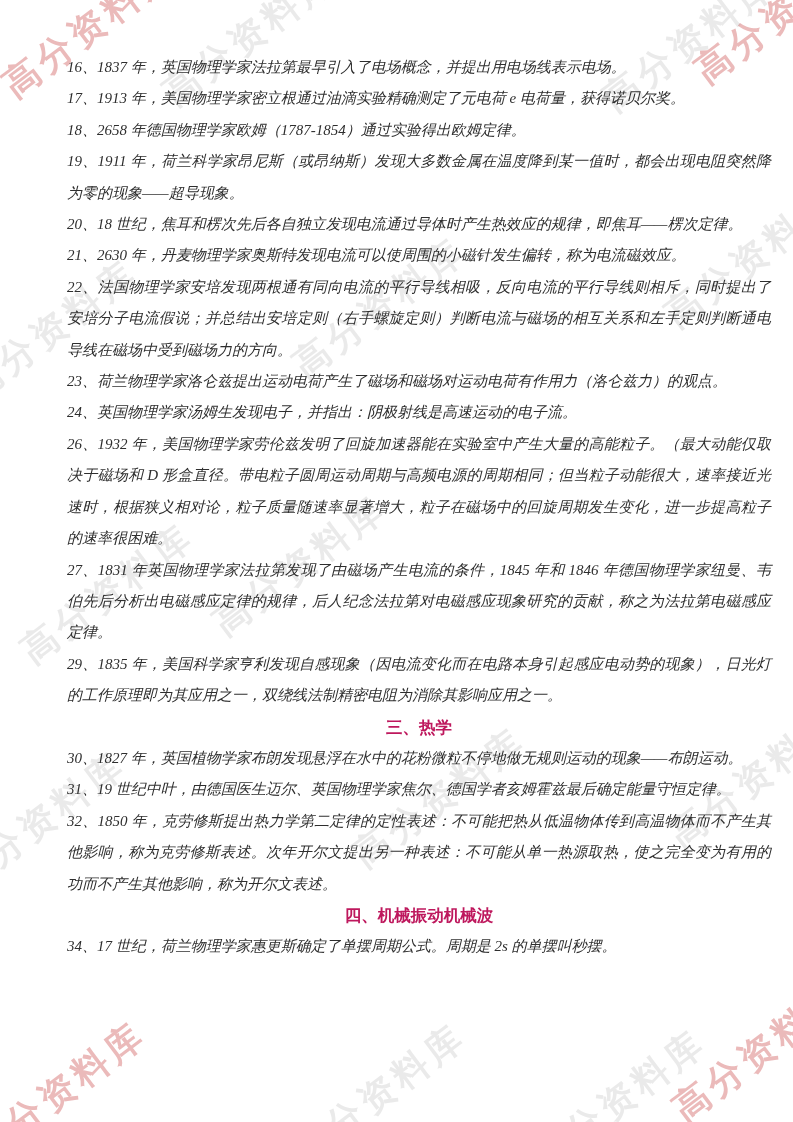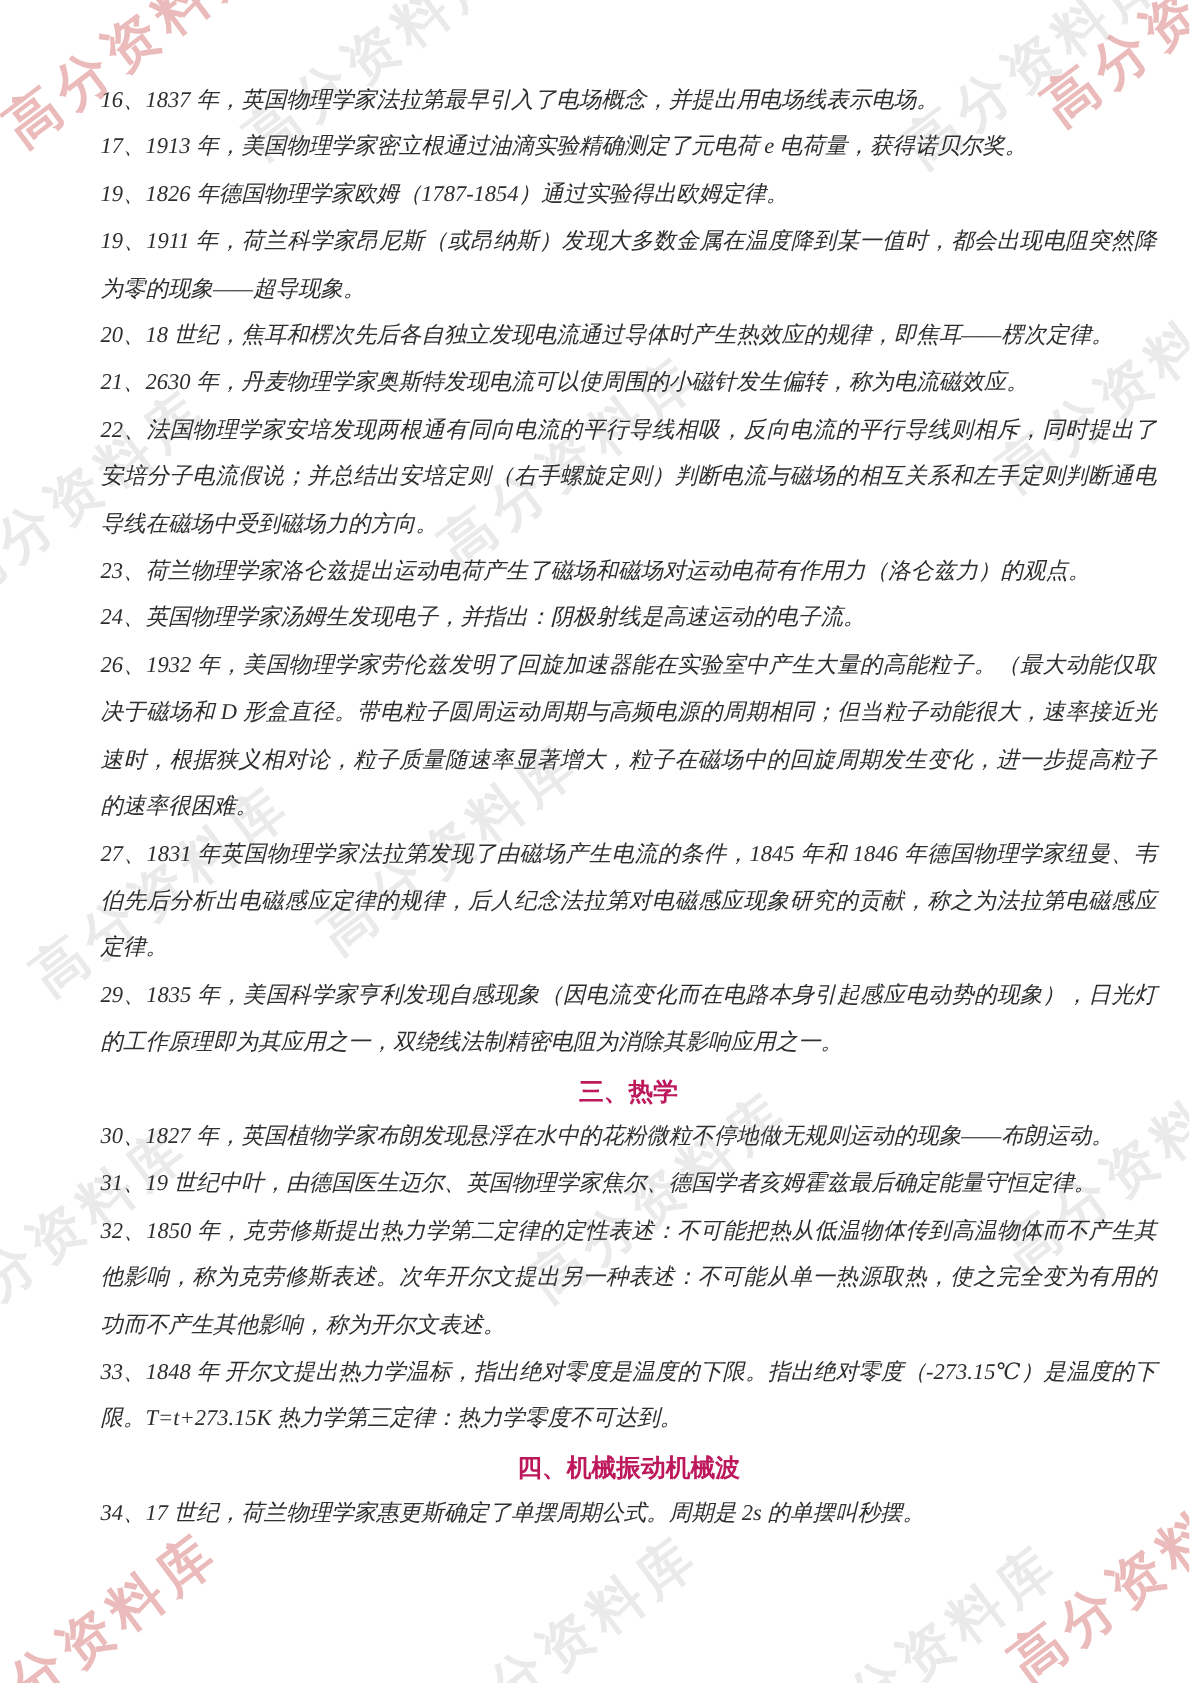--- a/index.html
+++ b/index.html
@@ -63,32 +63,31 @@
     <span class="wm wm-gray" style="left:40px;top:822px">高分资料库</span>
     <span class="wm wm-gray" style="left:440px;top:798px">高分资料库</span>
     <span class="wm wm-gray" style="left:756px;top:778px">高分资料库</span>
     <span class="wm wm-gray" style="left:380px;top:1094px">高分资料库</span>
     <span class="wm wm-gray" style="left:620px;top:1100px">高分资料库</span>
   </div>
 
   <div class="content">
     <p class="para">16、1837 年，英国物理学家法拉第最早引入了电场概念，并提出用电场线表示电场。</p>
     <p class="para">17、1913 年，美国物理学家密立根通过油滴实验精确测定了元电荷 e 电荷量，获得诺贝尔奖。</p>
-    <p class="para">19、1826 年德国物理学家欧姆（1787-1854）通过实验得出欧姆定律。</p>
+    <p class="para">18、2658 年德国物理学家欧姆（1787-1854）通过实验得出欧姆定律。</p>
     <p class="para">19、1911 年，荷兰科学家昂尼斯（或昂纳斯）发现大多数金属在温度降到某一值时，都会出现电阻突然降为零的现象——超导现象。</p>
     <p class="para">20、18 世纪，焦耳和楞次先后各自独立发现电流通过导体时产生热效应的规律，即焦耳——楞次定律。</p>
     <p class="para">21、2630 年，丹麦物理学家奥斯特发现电流可以使周围的小磁针发生偏转，称为电流磁效应。</p>
     <p class="para">22、法国物理学家安培发现两根通有同向电流的平行导线相吸，反向电流的平行导线则相斥，同时提出了安培分子电流假说；并总结出安培定则（右手螺旋定则）判断电流与磁场的相互关系和左手定则判断通电导线在磁场中受到磁场力的方向。</p>
     <p class="para">23、荷兰物理学家洛仑兹提出运动电荷产生了磁场和磁场对运动电荷有作用力（洛仑兹力）的观点。</p>
     <p class="para">24、英国物理学家汤姆生发现电子，并指出：阴极射线是高速运动的电子流。</p>
     <p class="para">26、1932 年，美国物理学家劳伦兹发明了回旋加速器能在实验室中产生大量的高能粒子。（最大动能仅取决于磁场和 D 形盒直径。带电粒子圆周运动周期与高频电源的周期相同；但当粒子动能很大，速率接近光速时，根据狭义相对论，粒子质量随速率显著增大，粒子在磁场中的回旋周期发生变化，进一步提高粒子的速率很困难。</p>
     <p class="para">27、1831 年英国物理学家法拉第发现了由磁场产生电流的条件，1845 年和 1846 年德国物理学家纽曼、韦伯先后分析出电磁感应定律的规律，后人纪念法拉第对电磁感应现象研究的贡献，称之为法拉第电磁感应定律。</p>
     <p class="para">29、1835 年，美国科学家亨利发现自感现象（因电流变化而在电路本身引起感应电动势的现象），日光灯的工作原理即为其应用之一，双绕线法制精密电阻为消除其影响应用之一。</p>
     <h3 class="heading">三、热学</h3>
     <p class="para">30、1827 年，英国植物学家布朗发现悬浮在水中的花粉微粒不停地做无规则运动的现象——布朗运动。</p>
     <p class="para">31、19 世纪中叶，由德国医生迈尔、英国物理学家焦尔、德国学者亥姆霍兹最后确定能量守恒定律。</p>
     <p class="para">32、1850 年，克劳修斯提出热力学第二定律的定性表述：不可能把热从低温物体传到高温物体而不产生其他影响，称为克劳修斯表述。次年开尔文提出另一种表述：不可能从单一热源取热，使之完全变为有用的功而不产生其他影响，称为开尔文表述。</p>
-    <p class="para">33、1848 年 开尔文提出热力学温标，指出绝对零度是温度的下限。指出绝对零度（-273.15℃）是温度的下限。T=t+273.15K 热力学第三定律：热力学零度不可达到。</p>
     <h3 class="heading">四、机械振动机械波</h3>
     <p class="para">34、17 世纪，荷兰物理学家惠更斯确定了单摆周期公式。周期是 2s 的单摆叫秒摆。</p>
   </div>
 
 </div>
 
 </body></html>

